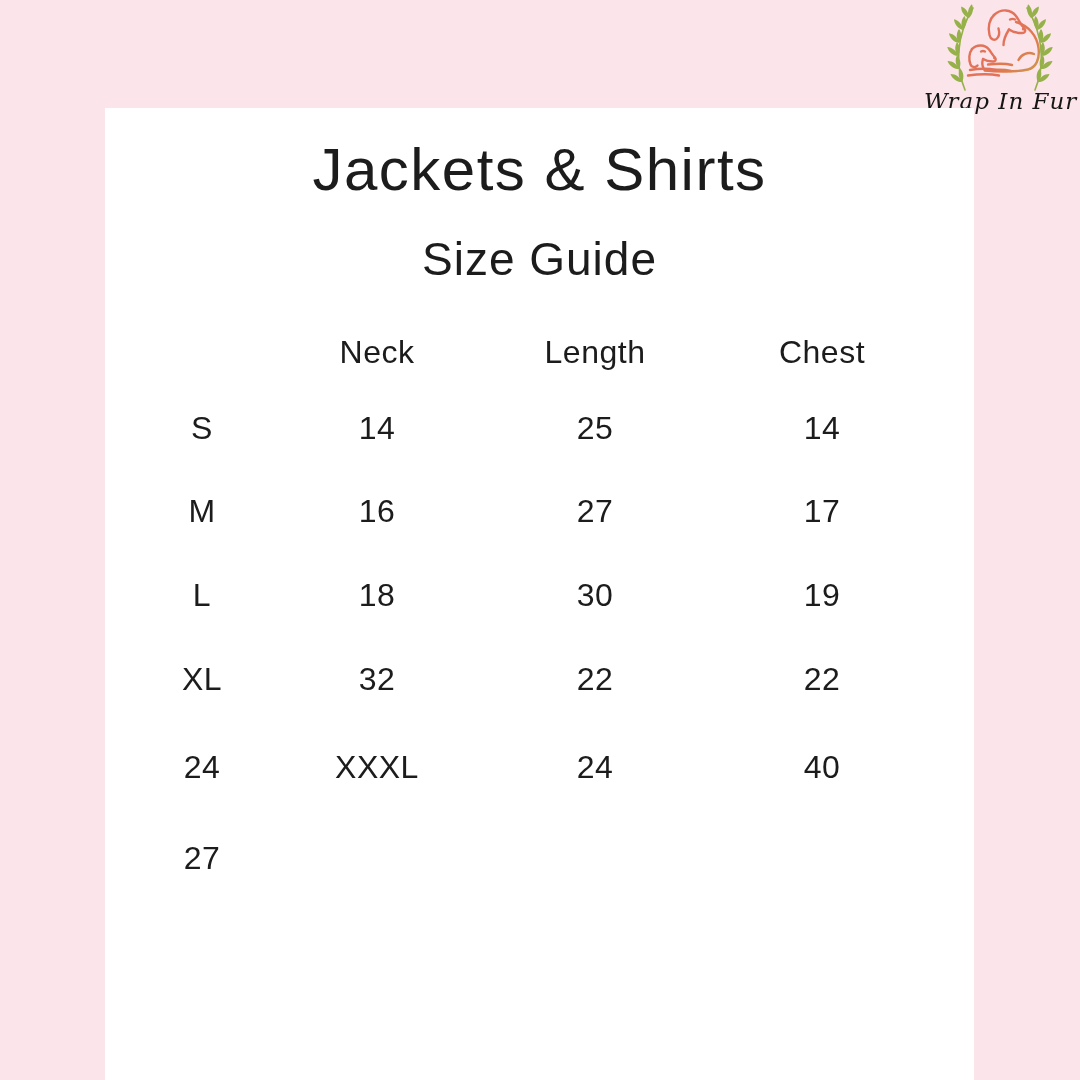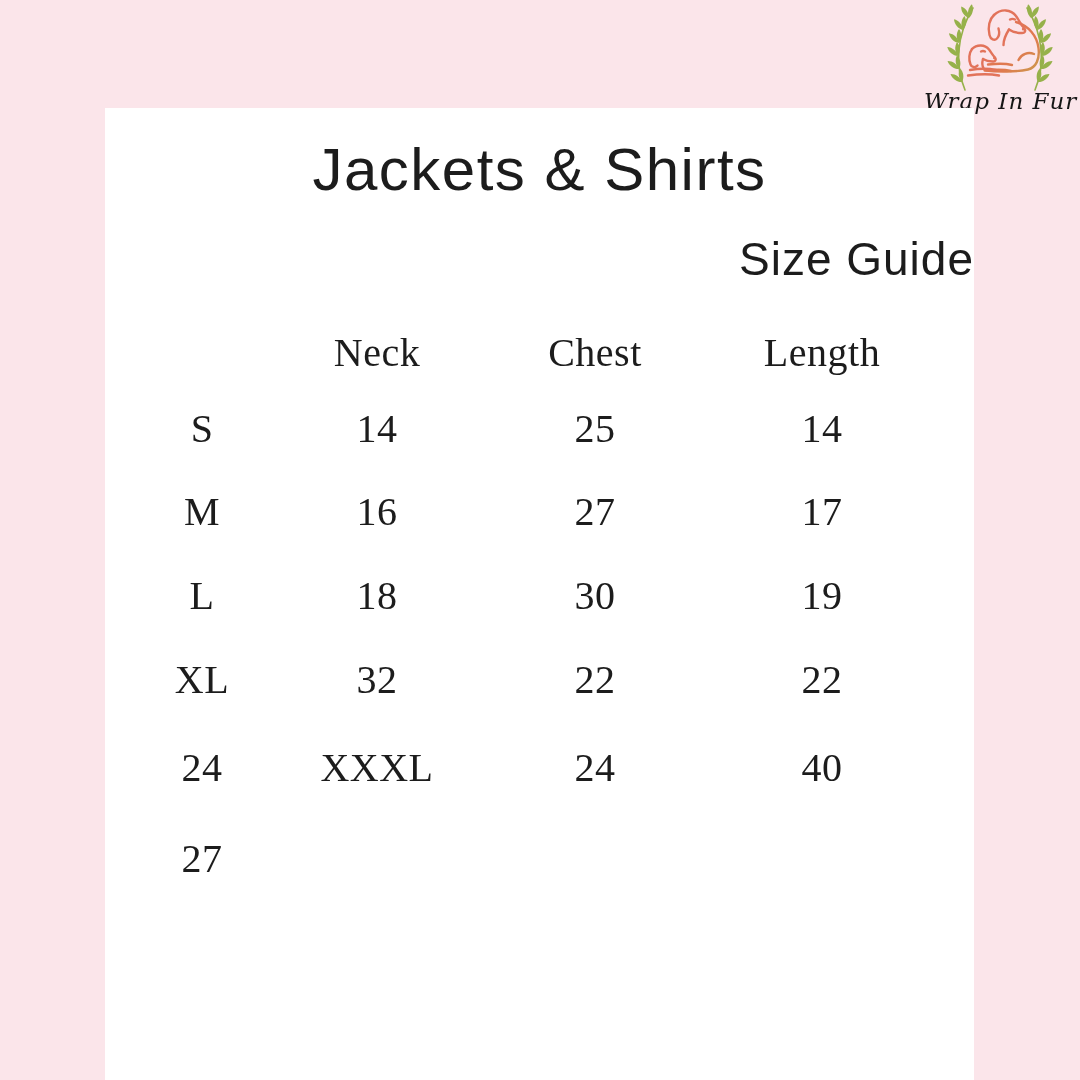--- a/index.html
+++ b/index.html
@@ -18,32 +18,32 @@
     position:absolute; left:105px; top:108px; width:869px; height:1011px;
     background:var(--card);
   }
   .title{
     position:absolute; top:32px; left:0; right:0;
     text-align:center; font-size:60px; font-weight:300; letter-spacing:1.5px;
     line-height:1;
   }
   .subtitle{
     position:absolute; top:128px; left:0; right:0;
-    text-align:right; font-size:46px; font-weight:300; letter-spacing:1px;
+    text-align:center; font-size:46px; font-weight:300; letter-spacing:1px;
     line-height:1;
   }
   .size-table{
     position:absolute; top:208px; left:0; width:804px;
     display:grid;
     grid-template-columns:194px 156px 280px 174px;
     grid-template-rows:72px 80px 86px 82px 86px 91px 91px;
   }
   .cell{
     display:flex; align-items:center; justify-content:center;
-    font-size:40px; font-weight:300; letter-spacing:0.5px;font-family:Liberation Serif, serif;
+    font-size:32px; font-weight:300; letter-spacing:0.5px;
   }
   .footnote{
     position:absolute; top:800px; left:0; right:0;
     text-align:center; font-size:30px; font-weight:300; letter-spacing:0.5px;
   }
   .logo{
     position:absolute; top:2px; right:4px; width:152px;
     text-align:center;
   }
   .logo svg{display:block; margin:0 auto; width:122px; height:90px;}
@@ -131,22 +131,22 @@
     <div class="logo-text">Wrap In Fur</div>
   </div>
 
   <div class="card">
     <div class="title">Jackets &amp; Shirts</div>
     <div class="subtitle">Size Guide</div>
 
     <div class="size-table">
       <div class="cell header"></div>
       <div class="cell header">Neck</div>
+      <div class="cell header">Length</div>
       <div class="cell header">Chest</div>
-      <div class="cell header">Length</div>
 
     <div class="cell">S</div>
         <div class="cell">14</div>
         <div class="cell">25</div>
         <div class="cell">14</div>
         <div class="cell">M</div>
         <div class="cell">16</div>
         <div class="cell">27</div>
         <div class="cell">17</div>
         <div class="cell">L</div>

